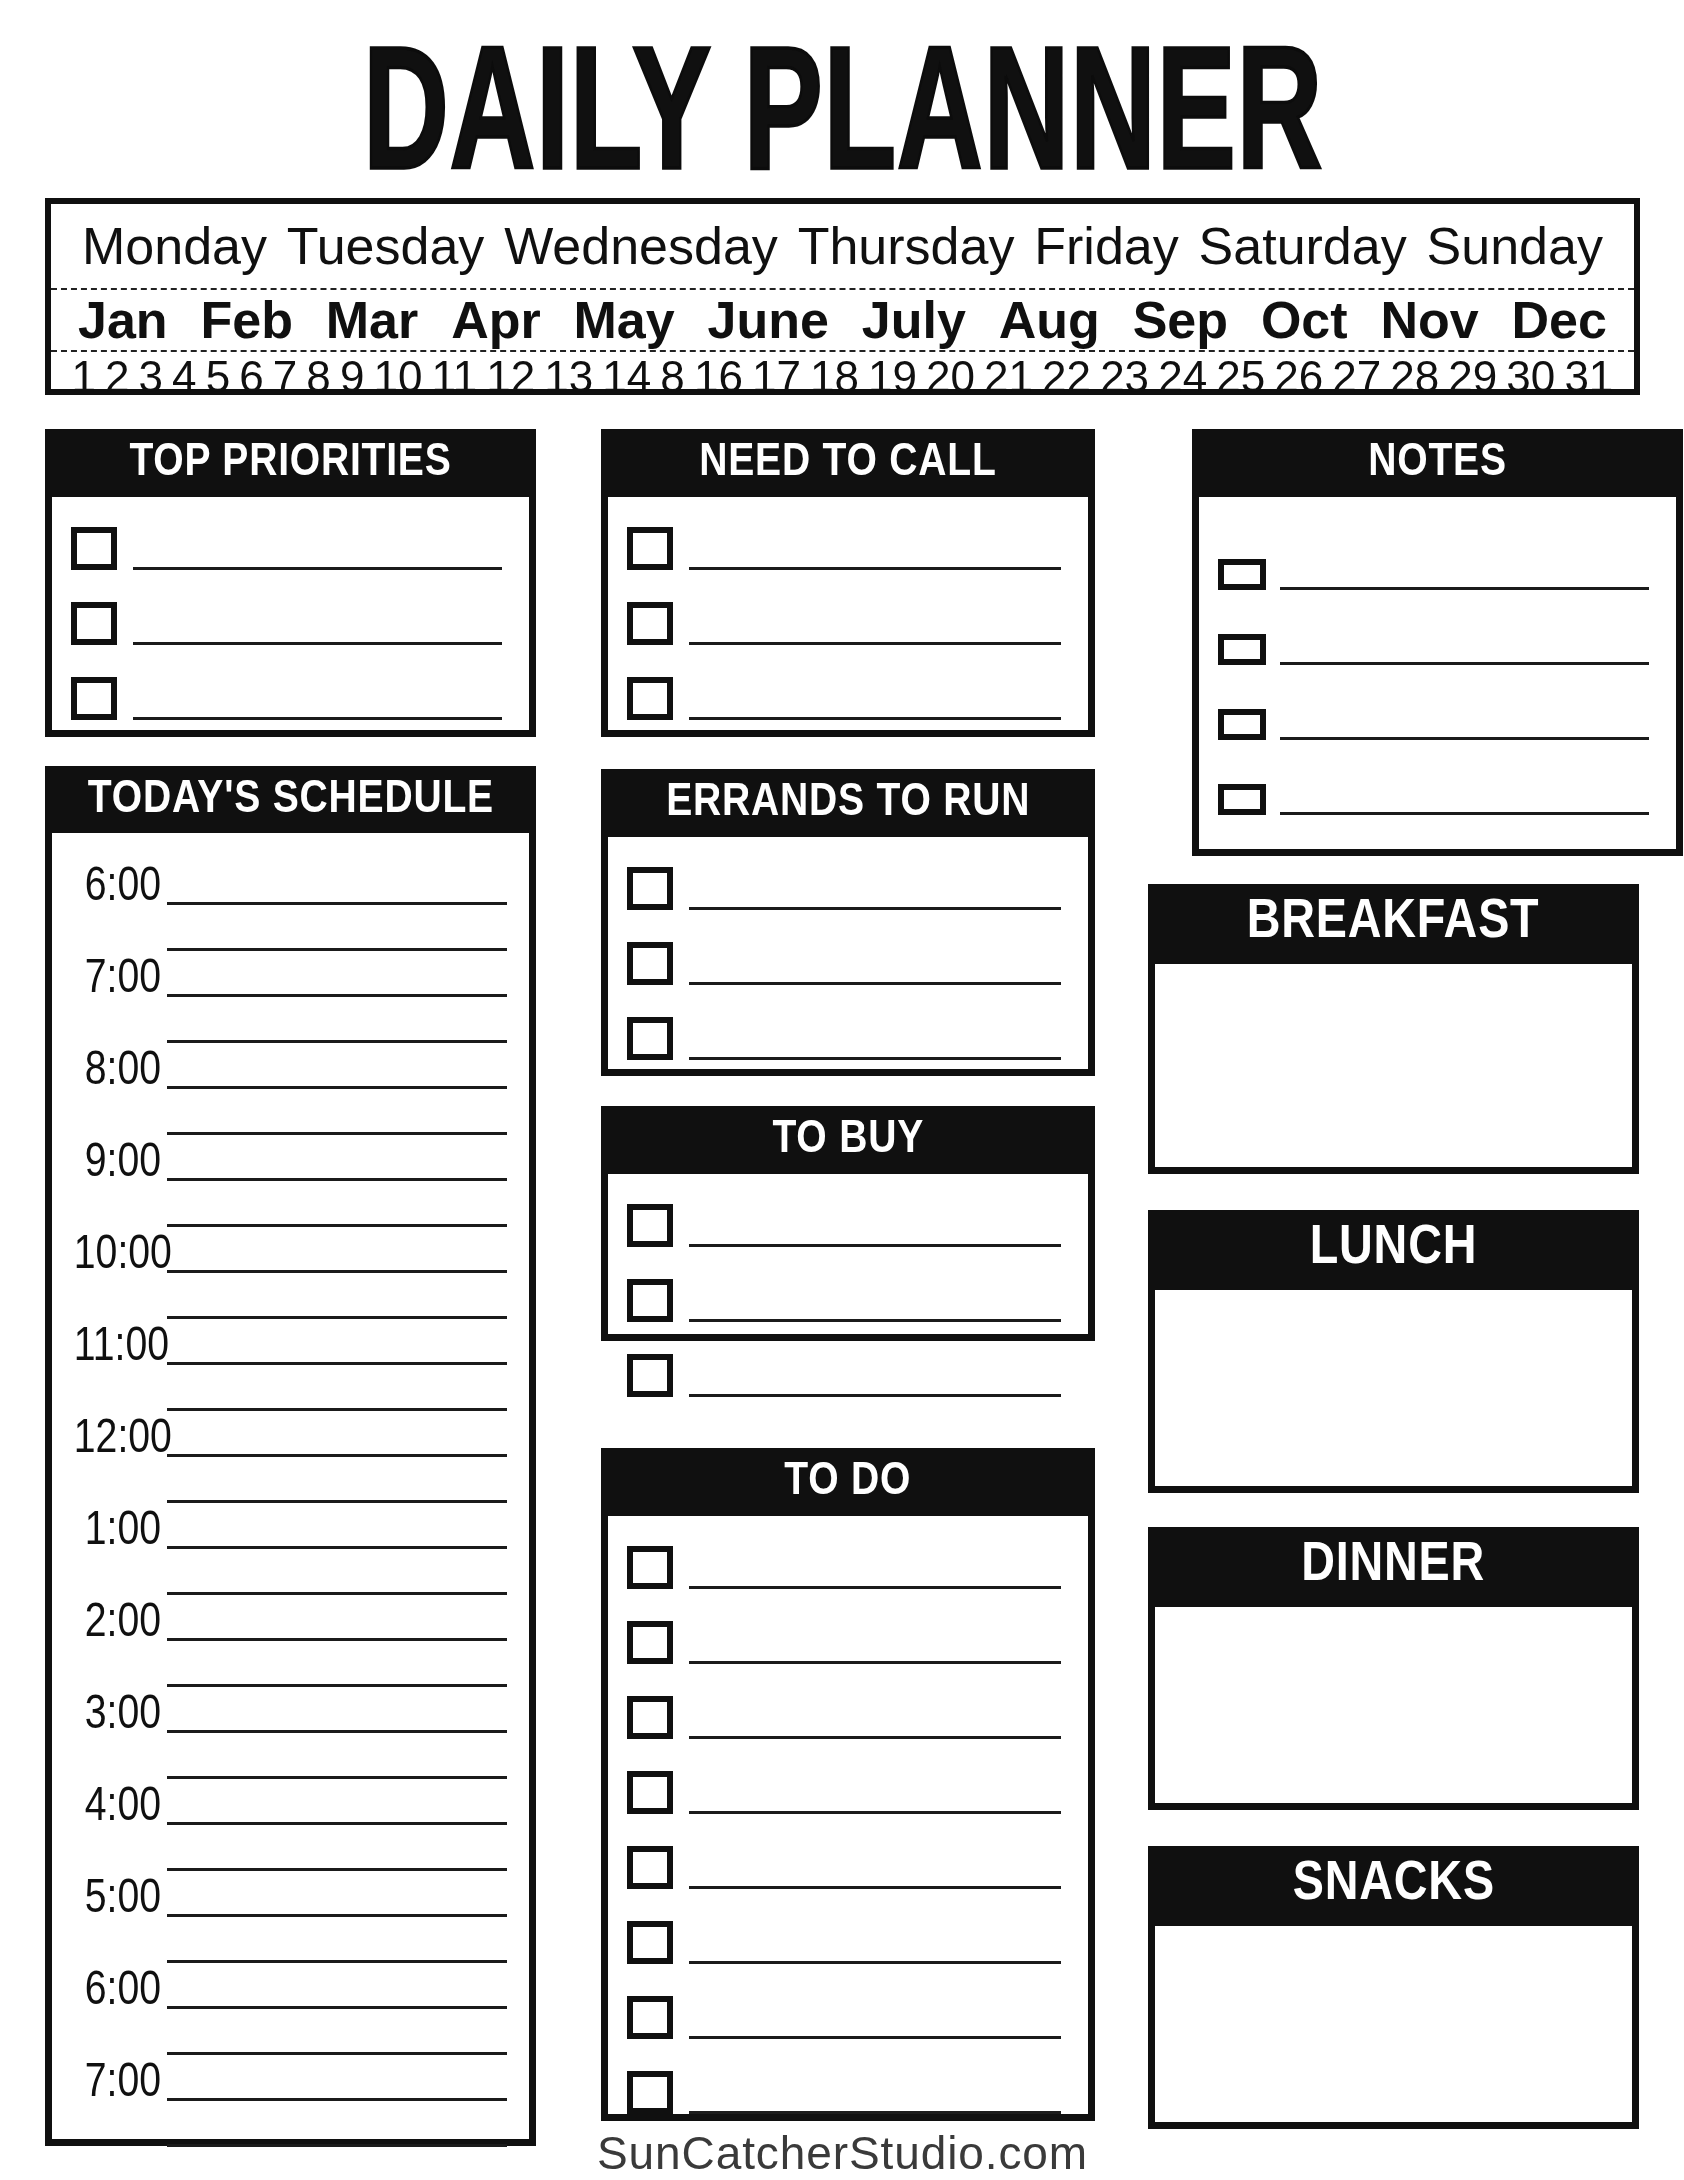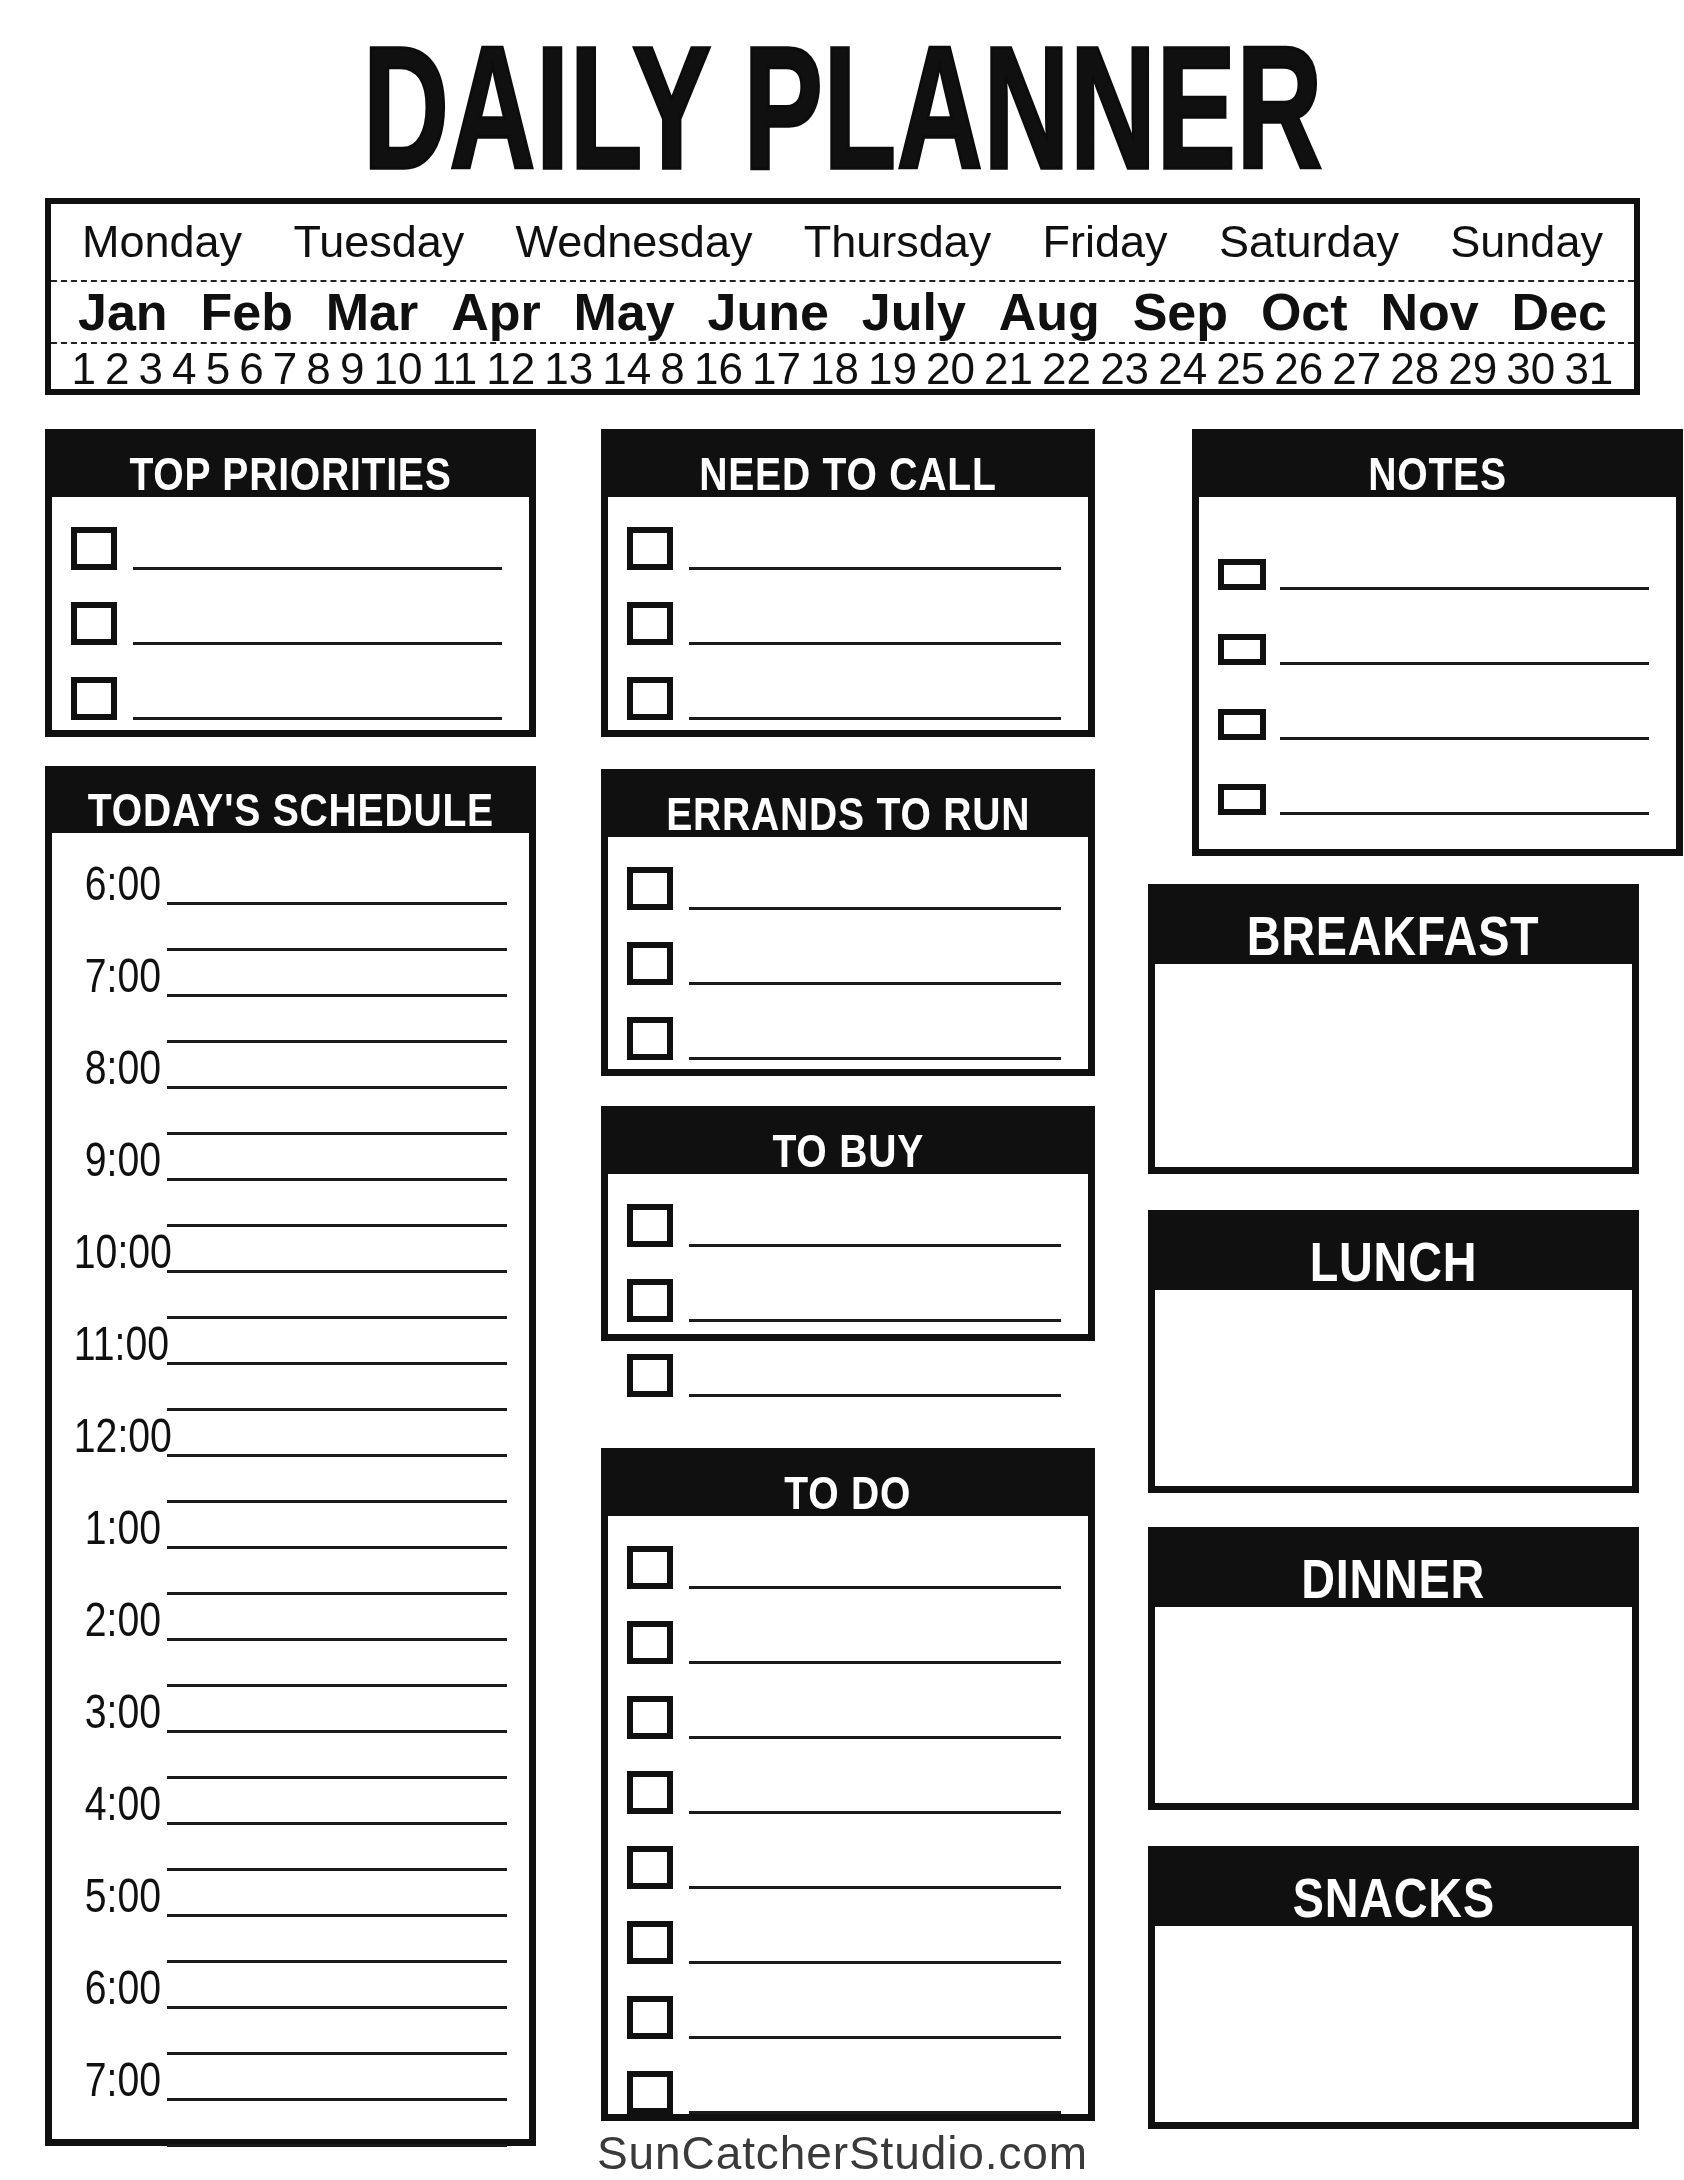--- a/index.html
+++ b/index.html
@@ -11,28 +11,28 @@
   
   .title { position:absolute; top:31px; left:0; width:100%; height:153px;
            display:flex; align-items:center; justify-content:center; }
   .title-text { font-size:175px; font-weight:bold; line-height:1; white-space:nowrap;
                 transform:scaleX(0.68); -webkit-text-stroke:3.4px #0c0c0c; letter-spacing:0.9px; }
 
   
   .calendar { position:absolute; left:45px; top:198px; width:1595px; height:197px;
               border:6.8px solid var(--ink); display:flex; flex-direction:column; background:#fff; }
   .cal-row { display:flex; align-items:center; justify-content:space-between; white-space:nowrap; }
-  .cal-days   { flex:1.08; padding:12px 31px; font-size:45px; }
+  .cal-days   { flex:1.08; padding:12px 31px; font-size:52px; }
   .cal-months { flex:1.0;  padding:0 27px; font-size:52px;
                 border-top:2.6px dashed #222; border-bottom:2.6px dashed #222;font-weight:bold; }
   .cal-dates  { flex:0.80; padding:0 20.4px; font-size:44px; }
 
   
   .box { position:absolute; border:7.7px solid var(--ink); background:#fff; }
-  .band { background:var(--ink); color:#fff; display:flex; align-items:flex-end; justify-content:center;
+  .band { background:var(--ink); color:#fff; display:flex; align-items:flex-start; justify-content:center;
           height:61px; overflow:hidden; }
   .band-text { font-weight:bold; font-size:46px; letter-spacing:0.9px; white-space:nowrap;
                transform:scaleX(0.85); line-height:1; }
   .schedule .band { height:60px; }
   .meal .band { height:73px; }
   .meal .band-text { font-size:55px; }
 
   
   .rows { position:relative; padding-top:12px; }
   .rows.notes { padding-top:32px; }

